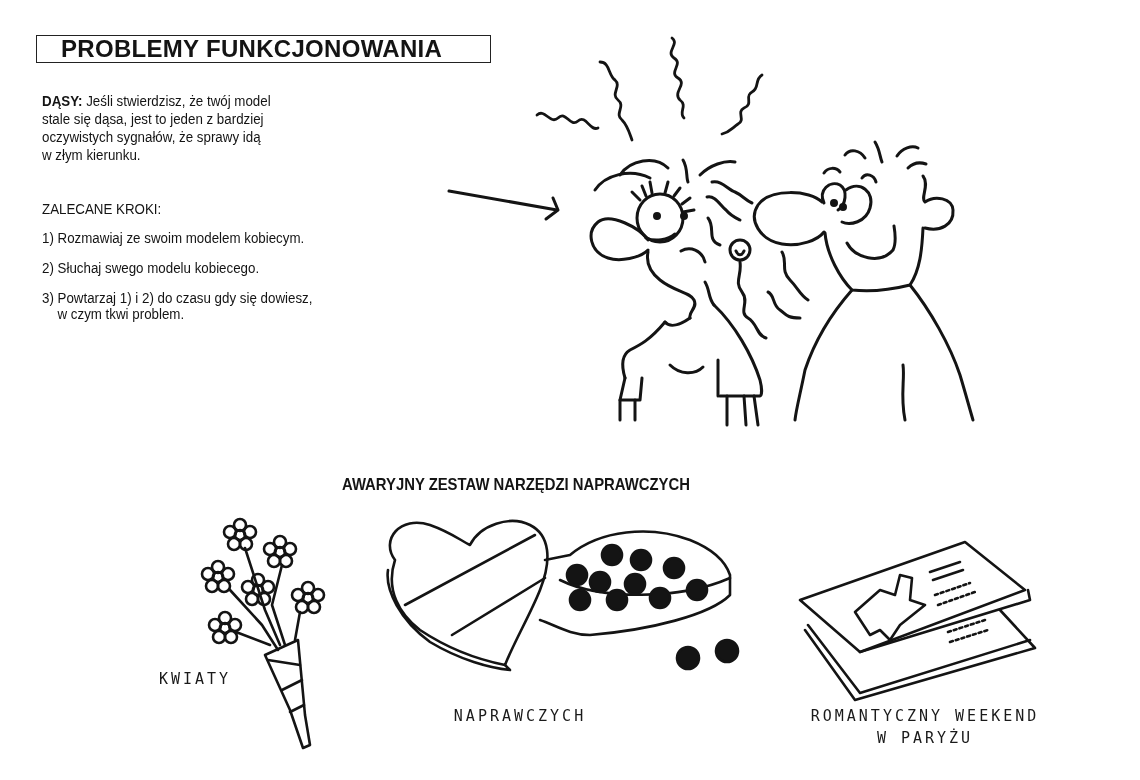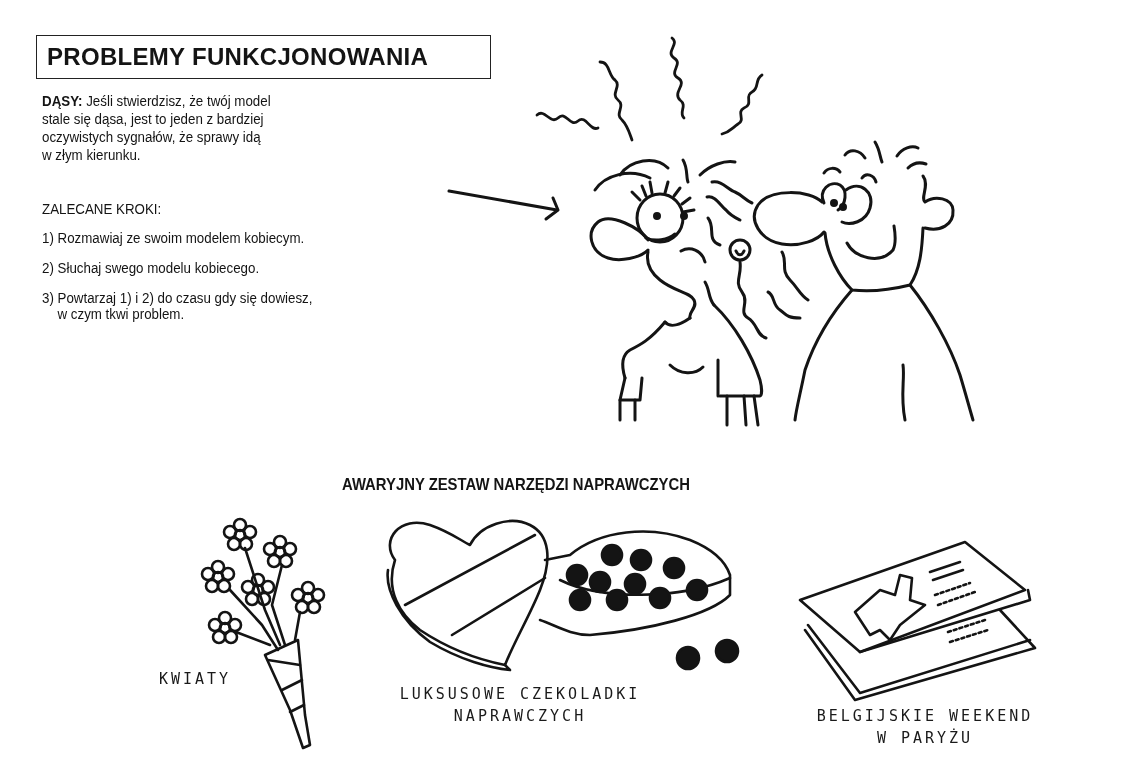--- a/index.html
+++ b/index.html
@@ -1,18 +1,18 @@
 <!DOCTYPE html>
 <html><head>
 <meta charset="utf-8">
 <style>
   html, body { margin:0; padding:0; background:#ffffff; }
   body { width:1140px; height:780px; position:relative; overflow:hidden; font-family:"Liberation Sans", sans-serif; color:#141414; }
   .abs { position:absolute; }
-  .title-box { left:36px; top:35px; width:455px; height:44px; border:1.5px solid #222; box-sizing:border-box; display:flex; align-items:center; padding-left:10px; }
+  .title-box { left:36px; top:35px; width:455px; height:28px; border:1.5px solid #222; box-sizing:border-box; display:flex; align-items:center; padding-left:24px; }
   .title-text { font-weight:bold; font-size:24px; letter-spacing:0.3px; white-space:nowrap; }
   .intro { left:42px; top:92px; width:300px; font-size:15.5px; line-height:18px; transform-origin:left top; transform:scaleX(0.86); width:350px; }
   .intro b { font-weight:bold; }
   .steps-label { left:42px; top:200px; font-size:15.5px; transform-origin:left top; transform:scaleX(0.86); }
   .step { left:42px; font-size:15.5px; line-height:16px; transform-origin:left top; transform:scaleX(0.86); white-space:nowrap; }
   .step .cont { display:block; padding-left:18px; }
   .kit-title { left:342px; top:475px; font-weight:bold; font-size:16.5px; white-space:nowrap; transform-origin:left top; transform:scaleX(0.9); }
   .hand { font-family:"DejaVu Sans Mono", monospace; font-size:15px; letter-spacing:3px; text-align:center; white-space:nowrap; line-height:22px; color:#1a1a1a; font-weight:normal; }
   svg { position:absolute; left:0; top:0; }
 </style>
@@ -217,19 +217,19 @@
     <path d="M950 642 L988 630" stroke-dasharray="3 3"></path>
   </g>
 </svg>
 
 <div class="abs kit-title">AWARYJNY ZESTAW NARZĘDZI NAPRAWCZYCH</div>
 
 <div class="abs hand" style="left:140px; top:668px; width:110px;">
   <span>KWIATY</span>
 </div>
 <div class="abs hand" style="left:380px; top:683px; width:280px;">
-  <span>LUKSUSOWE CZEKOLADKI</span><br>
+  <br>
   <span>NAPRAWCZYCH</span>
 </div>
 <div class="abs hand" style="left:775px; top:705px; width:300px;">
-  <span>BELGIJSKIE WEEKEND</span><br>
+  <span>ROMANTYCZNY WEEKEND</span><br>
   <span>W PARYŻU</span>
 </div>
 
 </body></html>

